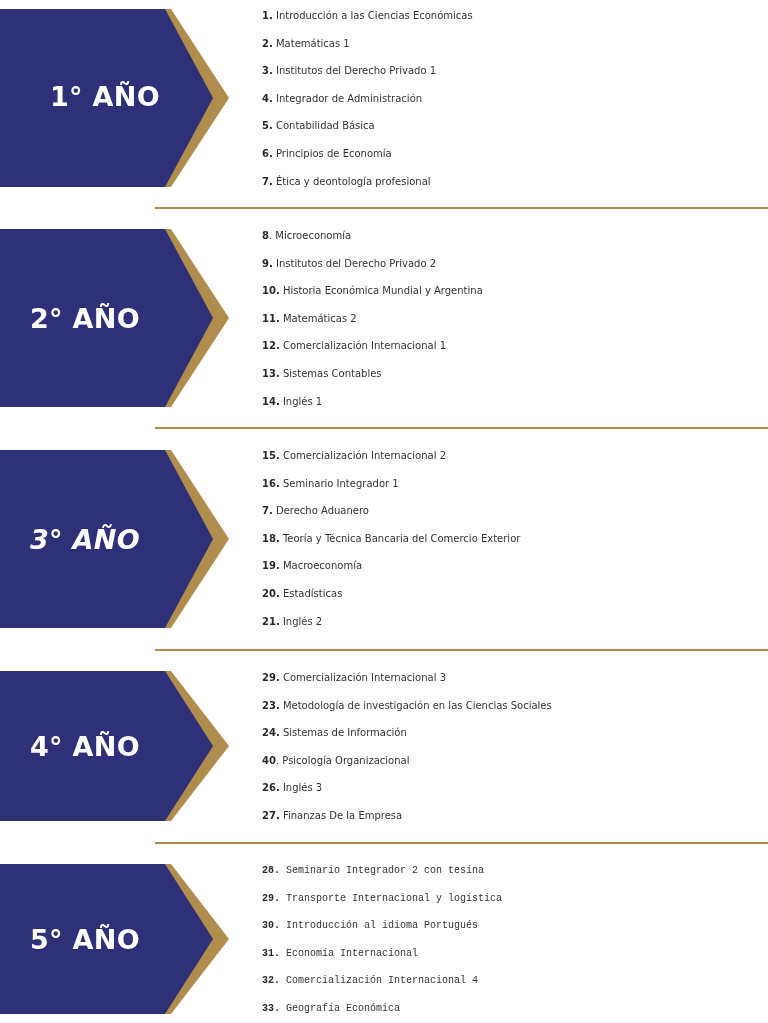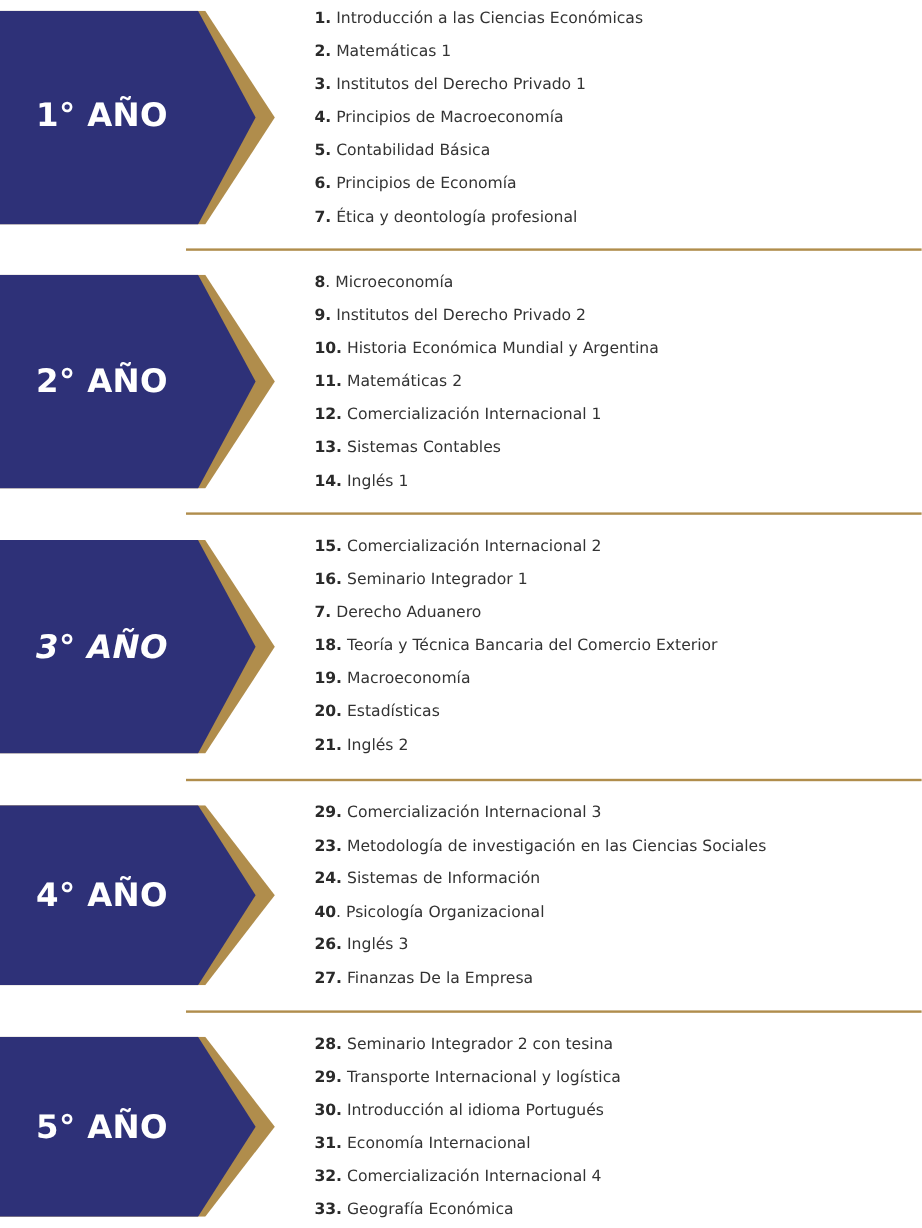--- a/index.html
+++ b/index.html
@@ -4,40 +4,40 @@
 <style>
   html, body { margin:0; padding:0; background:#ffffff; }
   body { width:768px; height:1023px; position:relative; overflow:hidden;
          font-family:"DejaVu Sans", "Liberation Sans", sans-serif; }
   .block { position:absolute; left:0; width:768px; }
   .badge { position:absolute; left:0; top:0; width:232px; }
   .badge svg { position:absolute; left:0; top:0; }
   .badge-label { position:absolute; left:0; width:170px; text-align:center;
                  color:#ffffff; font-weight:bold; font-size:27px; letter-spacing:0.3px; }
   .list { position:absolute; left:262px; margin:0; padding:0; list-style:none; }
-  .list li { font-size:13px; color:#333333; white-space:nowrap; height:27.6px; line-height:27.6px; }
+  .list li { font-size:10px; color:#333333; white-space:nowrap; height:27.6px; line-height:27.6px; }
   .num { font-weight:bold; color:#2a2a2a; }
   .divider { position:absolute; left:155px; width:613px; height:2px; background:#b08d4c; }
 </style>
 </head>
 <body>
 
 <section class="block" style="top:9px;height:178px;">
   <div class="badge" style="height:178px;">
     <svg width="232" height="178">
       <polygon points="0,0 171,0 229,89 171,178 0,178" fill="#b08d4c"></polygon>
       <polygon points="0,0 165,0 213,89 165,178 0,178" fill="#2e3178"></polygon>
     </svg>
-    <div class="badge-label" style="top:72px;">1° AÑO</div>
+    <div class="badge-label" style="top:72px;padding-left:20px;">1° AÑO</div>
   </div>
   <ul class="list" style="top:-7px;">
     <li><span class="num">1</span><span class="num">.</span><span> Introducción a las Ciencias Económicas</span></li>
     <li><span class="num">2</span><span class="num">.</span><span> Matemáticas 1</span></li>
     <li><span class="num">3</span><span class="num">.</span><span> Institutos del Derecho Privado 1</span></li>
-    <li><span class="num">4</span><span class="num">.</span><span> Principios de Macroeconomía</span></li>
+    <li><span class="num">4</span><span class="num">.</span><span> Integrador de Administración</span></li>
     <li><span class="num">5</span><span class="num">.</span><span> Contabilidad Básica</span></li>
     <li><span class="num">6</span><span class="num">.</span><span> Principios de Economía</span></li>
     <li><span class="num">7</span><span class="num">.</span><span> Ética y deontología profesional</span></li>
   </ul>
 </section>
 <div class="divider" style="top:207px;"></div>
 
 <section class="block" style="top:229px;height:178px;">
   <div class="badge" style="height:178px;">
     <svg width="232" height="178">
@@ -98,21 +98,21 @@
 <div class="divider" style="top:842px;"></div>
 
 <section class="block" style="top:864px;height:150px;">
   <div class="badge" style="height:128px;">
     <svg width="232" height="150">
       <polygon points="0,0 171,0 229,75 171,150 0,150" fill="#b08d4c"></polygon>
       <polygon points="0,0 165,0 213,75 165,150 0,150" fill="#2e3178"></polygon>
     </svg>
     <div class="badge-label" style="top:60px;">5° AÑO</div>
   </div>
-  <ul class="list" style="top:-7px;">
+  <ul class="list" style="top:-7px;font-family:Liberation Mono, monospace;">
     <li><span class="num">28</span><span class="num">.</span><span> Seminario Integrador 2 con tesina</span></li>
     <li><span class="num">29</span><span class="num">.</span><span> Transporte Internacional y logística</span></li>
     <li><span class="num">30</span><span class="num">.</span><span> Introducción al idioma Portugués</span></li>
     <li><span class="num">31</span><span class="num">.</span><span> Economía Internacional</span></li>
     <li><span class="num">32</span><span class="num">.</span><span> Comercialización Internacional 4</span></li>
     <li><span class="num">33</span><span class="num">.</span><span> Geografía Económica</span></li>
   </ul>
 </section>
 
 </body></html>

